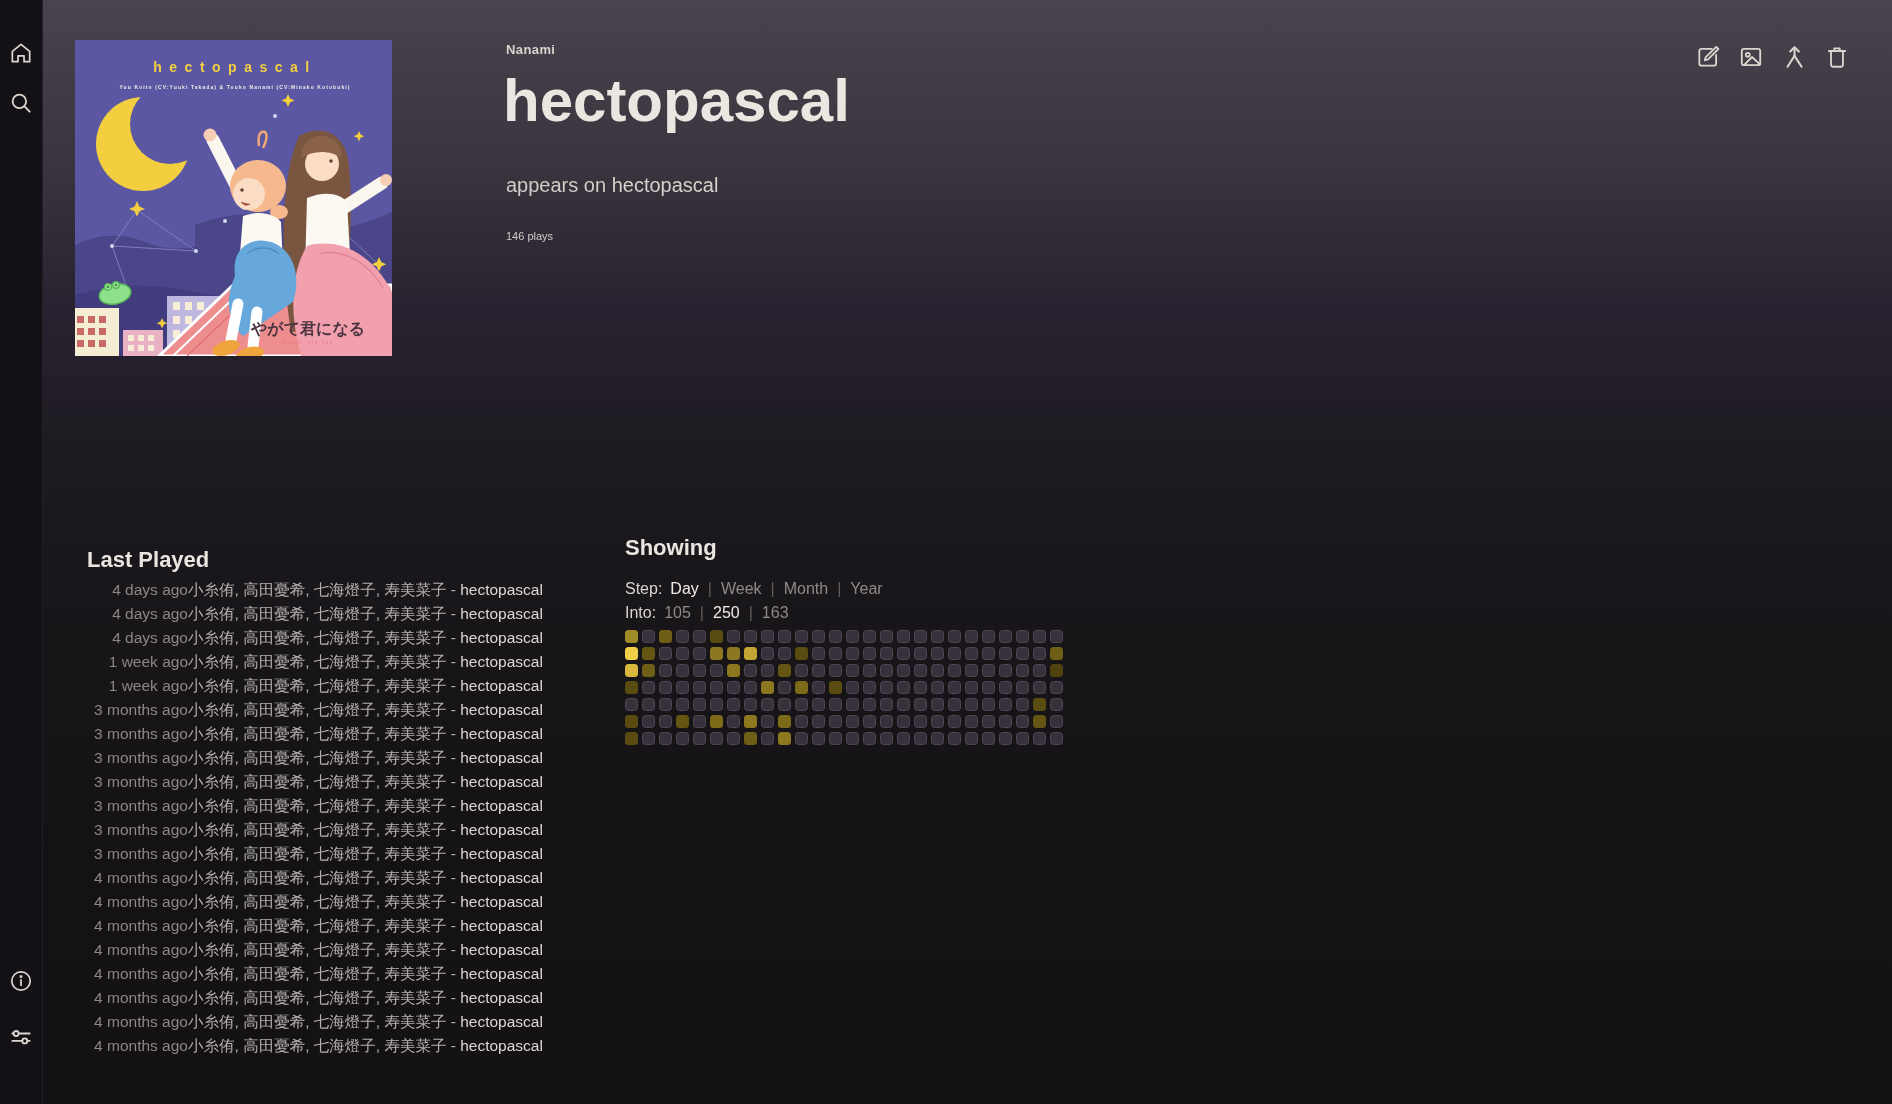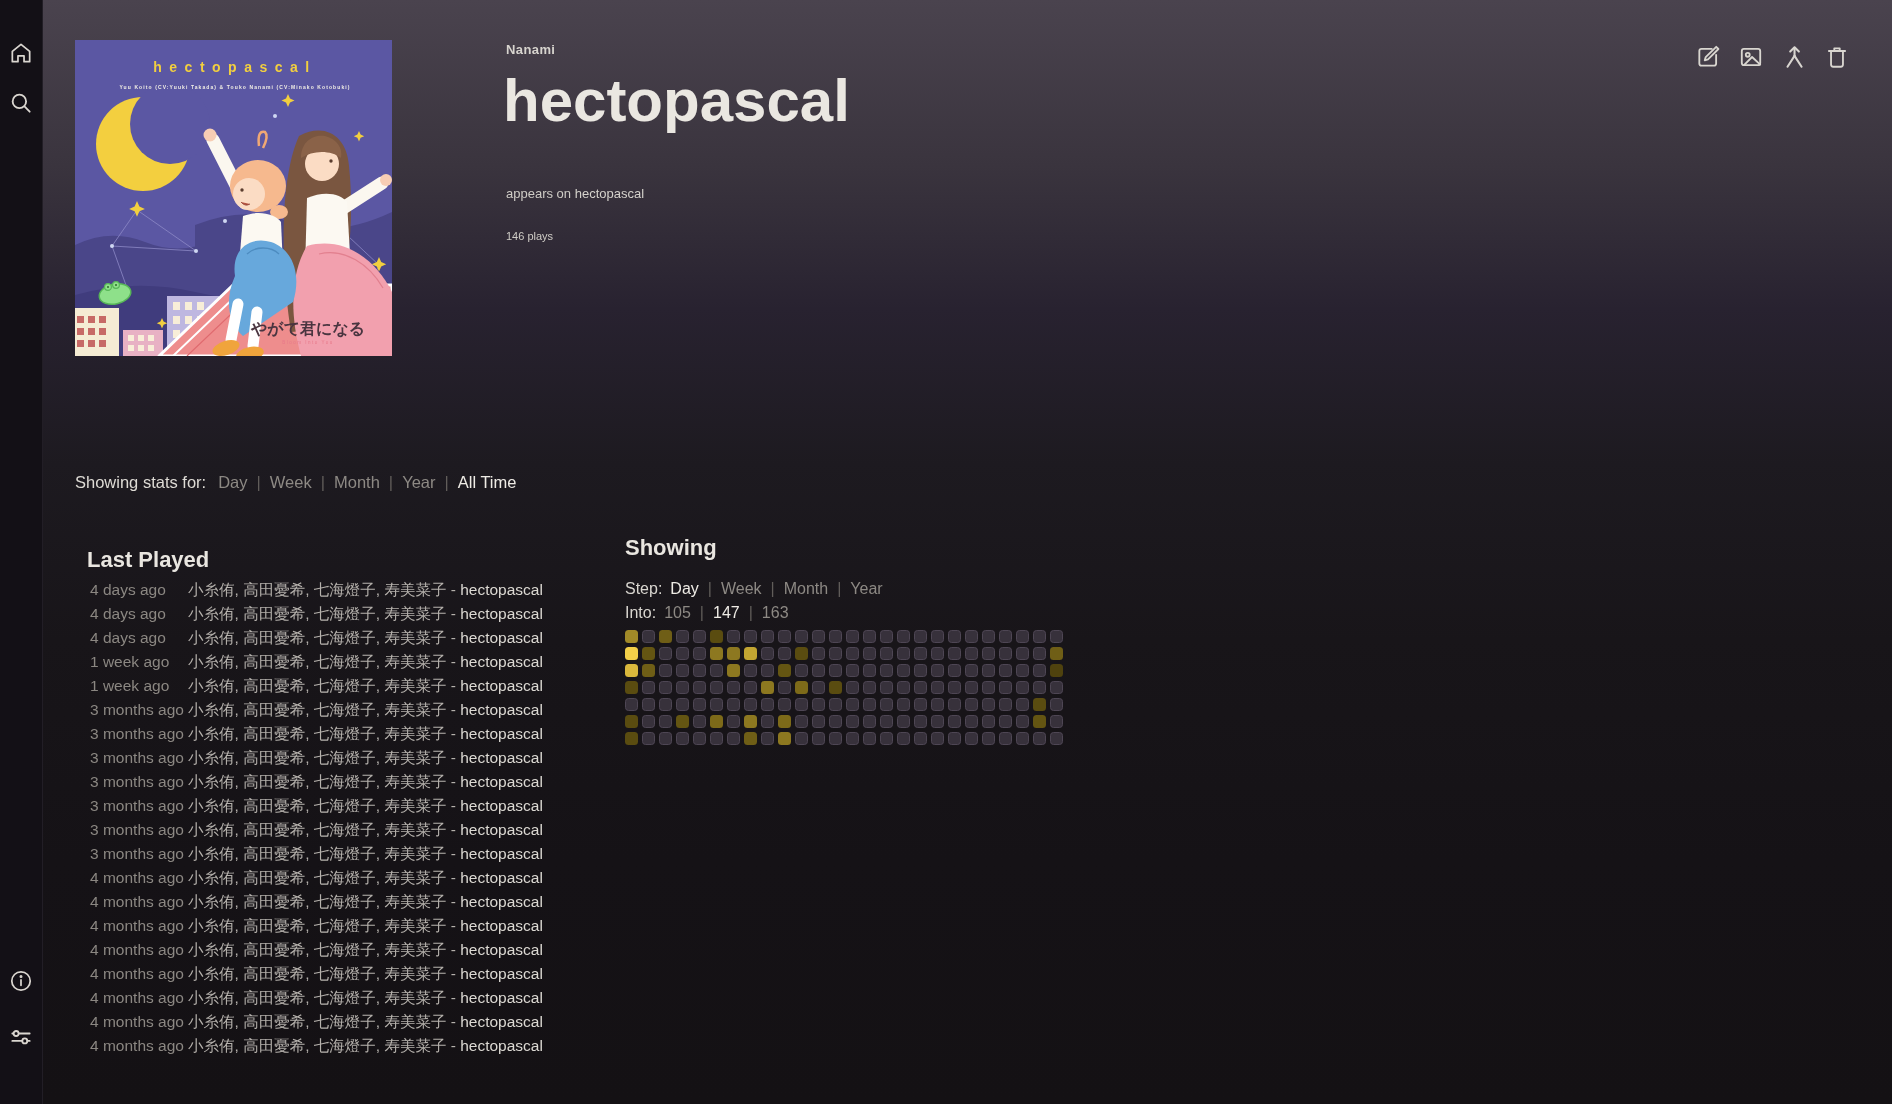--- a/index.html
+++ b/index.html
@@ -9,41 +9,41 @@
     background:linear-gradient(180deg,#4a434e 0%,#3a343e 15%,#282230 28%,#1d1a20 42%,#181519 58%,#151216 78%,#141114 100%);}
   
   #sidebar{position:absolute;left:0;top:0;width:43px;height:1104px;background:#131016;z-index:5;border-right:1px solid #221e26;}
   .side-icon{position:absolute;left:8px;width:26px;height:26px;color:#dad6d0;cursor:pointer;}
   .side-icon svg{width:100%;height:100%;display:block;}
   
   #album-art{position:absolute;left:75px;top:40px;width:317px;height:316px;overflow:hidden;}
   #album-art svg{display:block;}
   .type-label{position:absolute;left:506px;top:42px;font-size:13px;font-weight:bold;letter-spacing:.4px;color:#d7d4ce;}
   .page-title{position:absolute;left:503px;top:66px;font-size:60px;font-weight:bold;color:#eae7e1;letter-spacing:0;}
-  .appears-line{position:absolute;left:506px;top:186px;font-size:13px;color:#cfccc6;}
+  .appears-line{position:absolute;left:506px;top:174px;font-size:20px;color:#cfccc6;}
   .appears-line a{color:#d5d2cc;text-decoration:none;cursor:pointer;}
   .plays-line{position:absolute;left:506px;top:230px;font-size:11px;color:#cfccc6;}
   
   .action-icons{position:absolute;right:42px;top:44px;display:flex;gap:17px;}
   .action-icons .act{width:26px;height:26px;color:#d9d6d0;cursor:pointer;}
   .action-icons svg{width:100%;height:100%;display:block;}
   
   .stats-for{position:absolute;left:75px;top:473px;font-size:16.5px;color:#dedbd5;font-weight:500;}
   .nav-opt{color:#8d8984;cursor:pointer;font-weight:400;}
   .nav-opt.selected{color:#eeebe5;font-weight:500;}
   .nav-sep{color:#615d5a;margin:0 9px;}
   .nav-lead{margin-right:12px;}
   
   .section-heading{position:absolute;font-size:22px;font-weight:bold;color:#e9e6e0;}
   #lp-heading{left:75px;top:535px;}
   #act-heading{left:625px;top:535px;}
   
   #lp-list{position:absolute;left:90px;top:578px;}
   .lp-row{display:flex;height:24px;line-height:24px;font-size:15.5px;white-space:nowrap;}
-  .lp-time{width:98px;color:#8b8782;}
+  .lp-time{width:98px;color:#8b8782;text-align:right;}
   .lp-entry{color:#b5b1ac;}
   .artist-link{color:#b5b1ac;cursor:pointer;}
   .lp-track{color:#dcd9d3;font-weight:500;cursor:pointer;}
   
   .act-row{position:absolute;left:625px;font-size:16px;color:#d9d6d0;}
   #step-row{top:580px;}
   #range-row{top:604px;}
   
   #heatmap{position:absolute;left:625px;top:630px;display:grid;grid-template-columns:repeat(26,13px);grid-auto-rows:13px;gap:4px;}
   .hm-cell{width:13px;height:13px;border-radius:3.5px;background:#37313b;border:1px solid #4e4654;}
@@ -250,23 +250,20 @@
     </div>
     <div class="act">
       <svg viewBox="0 0 24 24" fill="none" stroke="currentColor" stroke-width="1.7" stroke-linecap="round" stroke-linejoin="round">
         <path d="M9.5 6.5V4h5v2.5"></path>
           <path d="M4.5 6.5h15"></path>
         <path d="M6.5 6.5h11V19a2 2 0 0 1-2 2h-7a2 2 0 0 1-2-2z"></path>
       </svg>
     </div>
   </div>
 
-  <div class="stats-for">
-    <span class="nav-lead">Showing stats for:</span><span id="stats-nav-opts"><span class="nav-opt">Day</span><span class="nav-sep">|</span><span class="nav-opt">Week</span><span class="nav-sep">|</span><span class="nav-opt">Month</span><span class="nav-sep">|</span><span class="nav-opt">Year</span><span class="nav-sep">|</span><span class="nav-opt selected">All Time</span></span>
-  </div>
 
   <h2 class="section-heading" id="lp-heading" style="margin:12px">Last Played</h2>
   <div id="lp-list">
       <div class="lp-row">
         <span class="lp-time">4 days ago</span>
         <span class="lp-entry"><span class="artist-link">小糸侑</span>, <span class="artist-link">高田憂希</span>, <span class="artist-link">七海燈子</span>, <span class="artist-link">寿美菜子</span> - <span class="lp-track">hectopascal</span></span>
       </div>
       <div class="lp-row">
         <span class="lp-time">4 days ago</span>
         <span class="lp-entry"><span class="artist-link">小糸侑</span>, <span class="artist-link">高田憂希</span>, <span class="artist-link">七海燈子</span>, <span class="artist-link">寿美菜子</span> - <span class="lp-track">hectopascal</span></span>
@@ -343,21 +340,21 @@
         <span class="lp-time">4 months ago</span>
         <span class="lp-entry"><span class="artist-link">小糸侑</span>, <span class="artist-link">高田憂希</span>, <span class="artist-link">七海燈子</span>, <span class="artist-link">寿美菜子</span> - <span class="lp-track">hectopascal</span></span>
       </div>
     </div>
 
   <h2 class="section-heading" id="act-heading" style="margin:0">Showing</h2>
   <div class="act-row" id="step-row">
     <span class="nav-lead" style="margin-right:8px">Step:</span><span id="step-opts"><span class="nav-opt selected">Day</span><span class="nav-sep">|</span><span class="nav-opt">Week</span><span class="nav-sep">|</span><span class="nav-opt">Month</span><span class="nav-sep">|</span><span class="nav-opt">Year</span></span>
   </div>
   <div class="act-row" id="range-row">
-    <span class="nav-lead" style="margin-right:8px">Into:</span><span id="range-opts"><span class="nav-opt">105</span><span class="nav-sep">|</span><span class="nav-opt selected">147</span><span class="nav-sep">|</span><span class="nav-opt">163</span></span>
+    <span class="nav-lead" style="margin-right:8px">Into:</span><span id="range-opts"><span class="nav-opt">105</span><span class="nav-sep">|</span><span class="nav-opt selected">250</span><span class="nav-sep">|</span><span class="nav-opt">163</span></span>
   </div>
   <div id="heatmap">
       <div class="hm-cell filled" style="background: rgb(161, 138, 40);"></div>
       <div class="hm-cell"></div>
       <div class="hm-cell filled" style="background: rgb(111, 94, 22);"></div>
       <div class="hm-cell"></div>
       <div class="hm-cell"></div>
       <div class="hm-cell filled" style="background: rgb(90, 76, 16);"></div>
       <div class="hm-cell"></div>
       <div class="hm-cell"></div>

